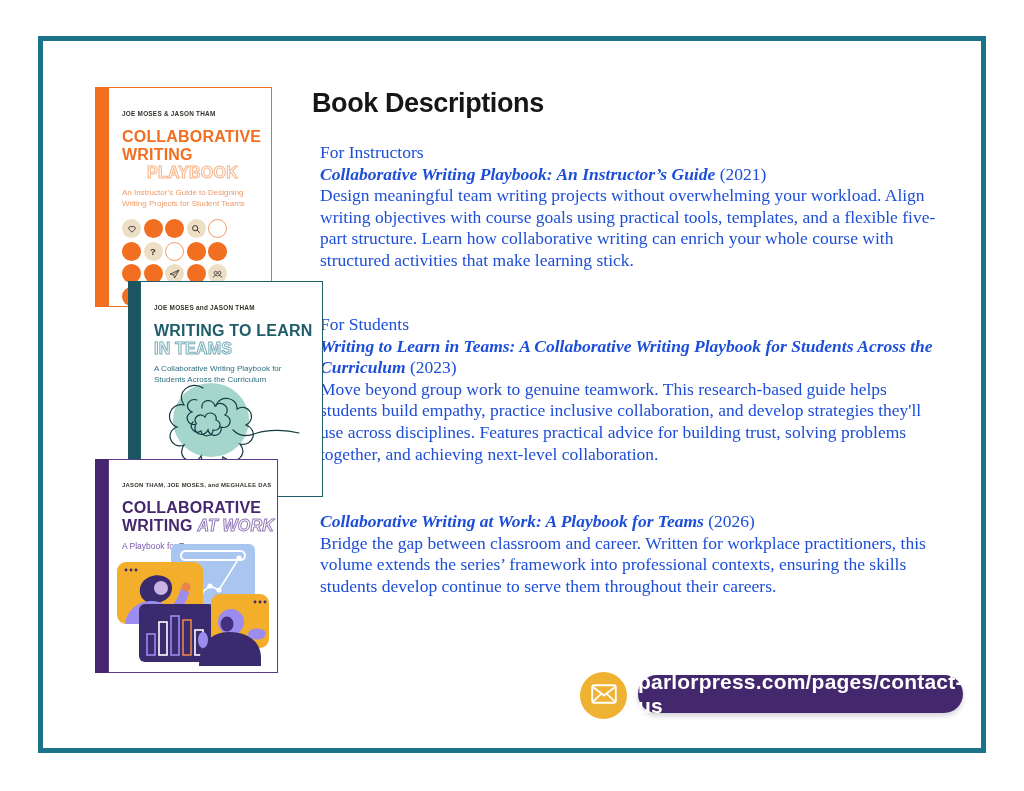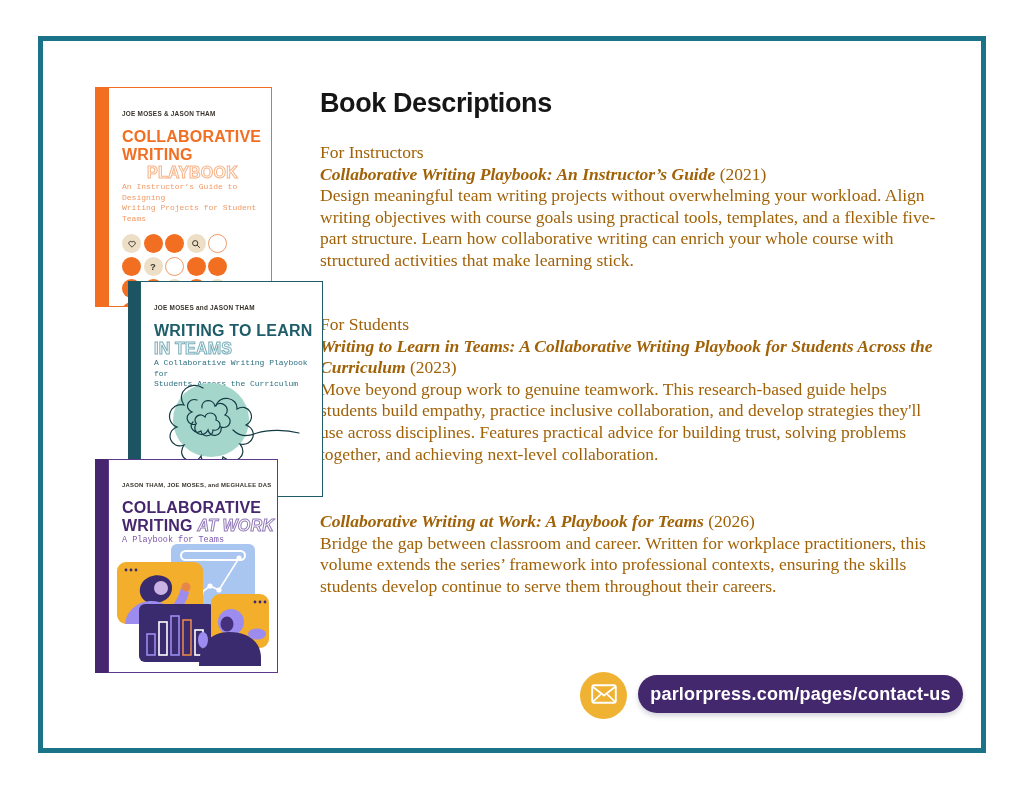--- a/index.html
+++ b/index.html
@@ -40,21 +40,22 @@
     font-size:16px; line-height:18px; letter-spacing:.2px; margin-top:11px;
     white-space:nowrap;
   }
   .t-orange { color:#f26e21; }
   .t-teal   { color:#1f5d6b; }
   .t-purple { color:#46266e; }
   .t-outline-orange { color:transparent; -webkit-text-stroke:1px #f6b489; }
   .t-outline-teal   { color:transparent; -webkit-text-stroke:1px #79aeb9; }
   .t-outline-purple { color:transparent; -webkit-text-stroke:1px #937ab8; font-style:italic; }
   .cv-sub {
-    font-family:Liberation Mono, monospace; font-size:8px; line-height:10.5px;
+    font-family:Liberation Sans, sans-serif; font-size:8px; line-height:10.5px;
+    margin-top:6px;
   }
   .sub-orange { color:#f19a66; }
   .sub-teal   { color:#2d7080; }
   .sub-purple { color:#7b57ad; font-size:8.5px; }
 
   
   .circle-grid {
     display:grid; grid-template-columns:repeat(5, 19px);
     gap:3.5px 2.5px; margin-top:10px;
   }
@@ -64,44 +65,44 @@
   .c-outline { background:#ffffff; border:1px solid #f19a66; }
   .c-icon    { background:#ecdfc6; color:#3a332c; }
   .c-icon svg { display:block; }
   .qm { font-family:"Liberation Sans", sans-serif; font-size:9.5px; font-weight:bold; color:#3a332c; }
 
   .blob-wrap   { position:absolute; left:10px; top:90px; }
   .illus-wrap  { position:absolute; left:8px;  top:84px; }
 
   
   .heading {
-    position:absolute; left:320px; top:88px;
+    position:absolute; left:312px; top:88px;
     font-family:"Liberation Sans", sans-serif; font-weight:bold;
     font-size:27px; letter-spacing:-.4px; color:#161616;
   }
   .section {
     position:absolute; left:320px; width:616px;
-    font-size:17.5px; line-height:21.6px; color:#a16207;
+    font-size:17.5px; line-height:21.6px; color:#1d4ed8;
   }
   .sec1 { top:142px; }
   .sec2 { top:314px; }
   .sec3 { top:511px; }
   .booktitle b { font-weight:bold;font-style:italic; }
   .booktitle span { font-weight:normal; }
 
   
   .mail-circle {
     position:absolute; left:580px; top:672px; width:47px; height:47px;
     border-radius:50%; background:#f0b232;
     display:flex; align-items:center; justify-content:center; z-index:4;
   }
   .contact-pill {
     position:absolute; left:638px; top:675px; width:325px; height:38px;
     border-radius:19px; background:#44286d; color:#ffffff;
-    font-family:"Liberation Sans", sans-serif; font-weight:bold; font-size:18px;
+    font-family:"Liberation Sans", sans-serif; font-weight:bold; font-size:21px;
     display:flex; align-items:center; justify-content:center;
     box-shadow:0 3px 5px rgba(80,80,110,.25); z-index:4; letter-spacing:.2px;
   }
 </style>
 </head>
 <body>
 
 <div class="canvas">
   <div class="frame"></div>
 

